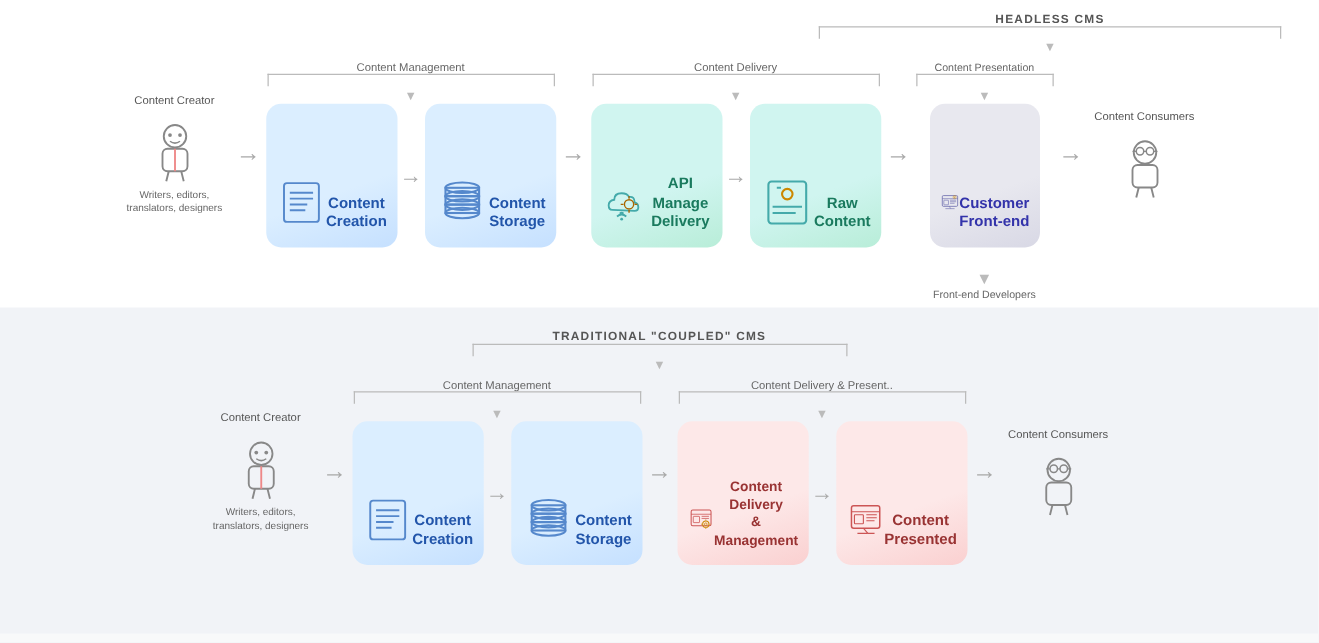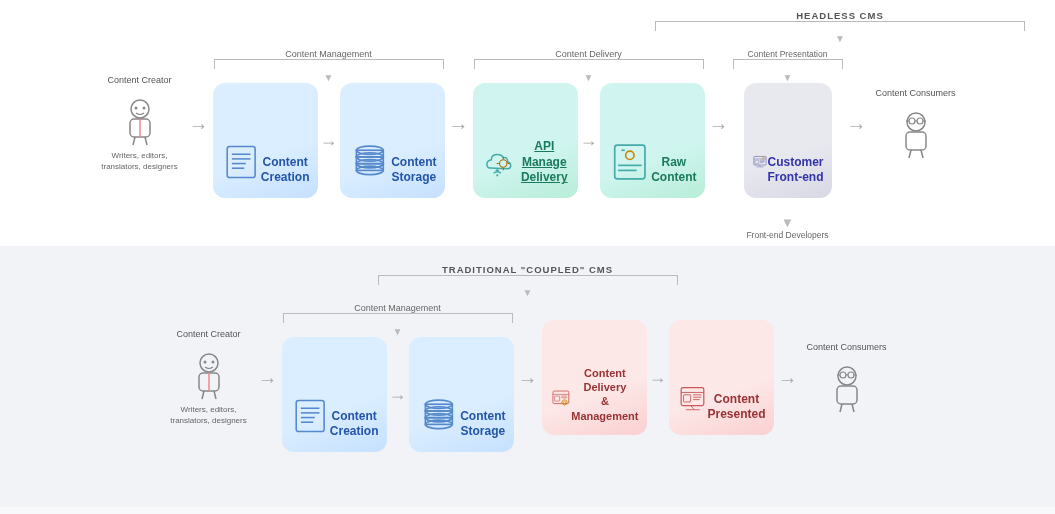--- a/index.html
+++ b/index.html
@@ -235,21 +235,21 @@
 
               <path d="M12 32 Q8 32 8 27 Q8 22 14 21 Q14 14 22 14 Q28 14 30 18 Q36 17 36 24 Q40 25 40 29 Q40 33 36 33 Z" fill="none" stroke="#44aaaa" stroke-width="2"></path>
 
               <path d="M20 36 Q22 34 24 36" fill="none" stroke="#44aaaa" stroke-width="2"></path>
               <path d="M17 39 Q22 35 27 39" fill="none" stroke="#44aaaa" stroke-width="2"></path>
               <circle cx="22" cy="42" r="1.5" fill="#44aaaa"></circle>
 
               <circle cx="30" cy="26" r="5" fill="none" stroke="#aa6600" stroke-width="1.5"></circle>
               <path d="M30 20 L30 17 M36 26 L39 26 M30 32 L30 35 M24 26 L21 26" stroke="#aa6600" stroke-width="1.5"></path>
             </svg>
-            <span class="cms-box-label teal" style="color:#1a7a5e;font-size:12px;font-weight:700;text-align:center;line-height:1.3;text-decoration:underline;">API Manage<br>Delivery</span>
+            <span class="cms-box-label teal" style="color:#1a7a5e;font-size:12px;font-weight:700;text-align:center;line-height:1.3;">API Manage<br>Delivery</span>
           </div>
           <span class="arrow" style="font-size:18px;color:#aaa;margin:0 2px;">→</span>
 
           <div class="cms-box cms-box-teal" style="width:105px;min-height:115px;">
             <svg width="52" height="48" viewBox="0 0 52 48">
               <rect x="8" y="4" width="36" height="40" rx="3" fill="none" stroke="#44aaaa" stroke-width="2"></rect>
               <circle cx="26" cy="16" r="5" fill="none" stroke="#cc8800" stroke-width="2"></circle>
               <line x1="12" y1="28" x2="40" y2="28" stroke="#44aaaa" stroke-width="2"></line>
               <line x1="12" y1="34" x2="34" y2="34" stroke="#44aaaa" stroke-width="2"></line>
               <line x1="16" y1="10" x2="20" y2="10" stroke="#44aaaa" stroke-width="2"></line>
@@ -375,20 +375,24 @@
               <ellipse cx="26" cy="34" rx="16" ry="5" fill="none" stroke="#5588cc" stroke-width="2"></ellipse>
             </svg>
             <span class="cms-box-label blue" style="color:#2255aa;font-size:12px;font-weight:700;text-align:center;line-height:1.3;">Content<br>Storage</span>
           </div>
         </div>
       </div>
 
       <span class="arrow">→</span>
 
       <div class="col-with-bracket" style="position:relative;">
+        <div class="bracket-above" style="width:230px;">
+          <span class="ba-label">Content Delivery &amp; Present..</span>
+          <div class="ba-line" style="width:230px;"></div>
+        </div>
         <div class="boxes-row">
 
           <div class="cms-box cms-box-pink" style="width:105px;min-height:115px;">
             <svg width="52" height="48" viewBox="0 0 52 48">
               <rect x="7" y="5" width="38" height="30" rx="3" fill="none" stroke="#cc5555" stroke-width="2"></rect>
               <line x1="7" y1="13" x2="45" y2="13" stroke="#cc5555" stroke-width="1.5"></line>
               <rect x="11" y="17" width="12" height="12" rx="1" fill="none" stroke="#cc5555" stroke-width="1.5"></rect>
               <line x1="27" y1="17" x2="41" y2="17" stroke="#cc5555" stroke-width="1.5"></line>
               <line x1="27" y1="21" x2="41" y2="21" stroke="#cc5555" stroke-width="1.5"></line>
 

